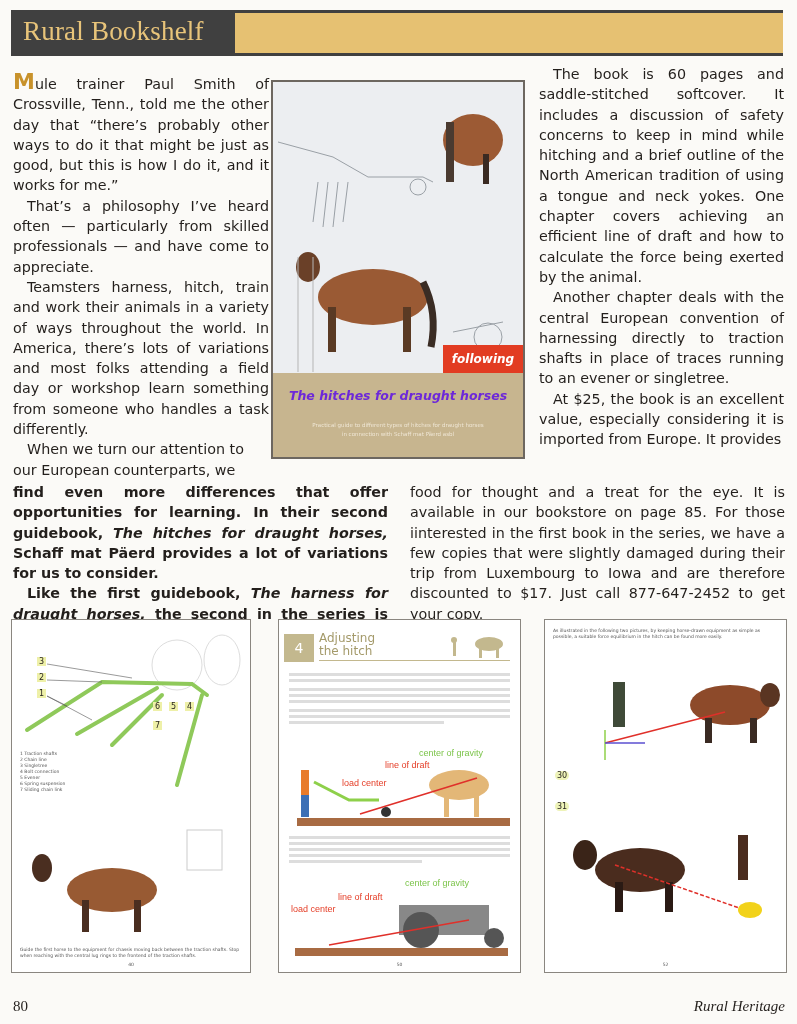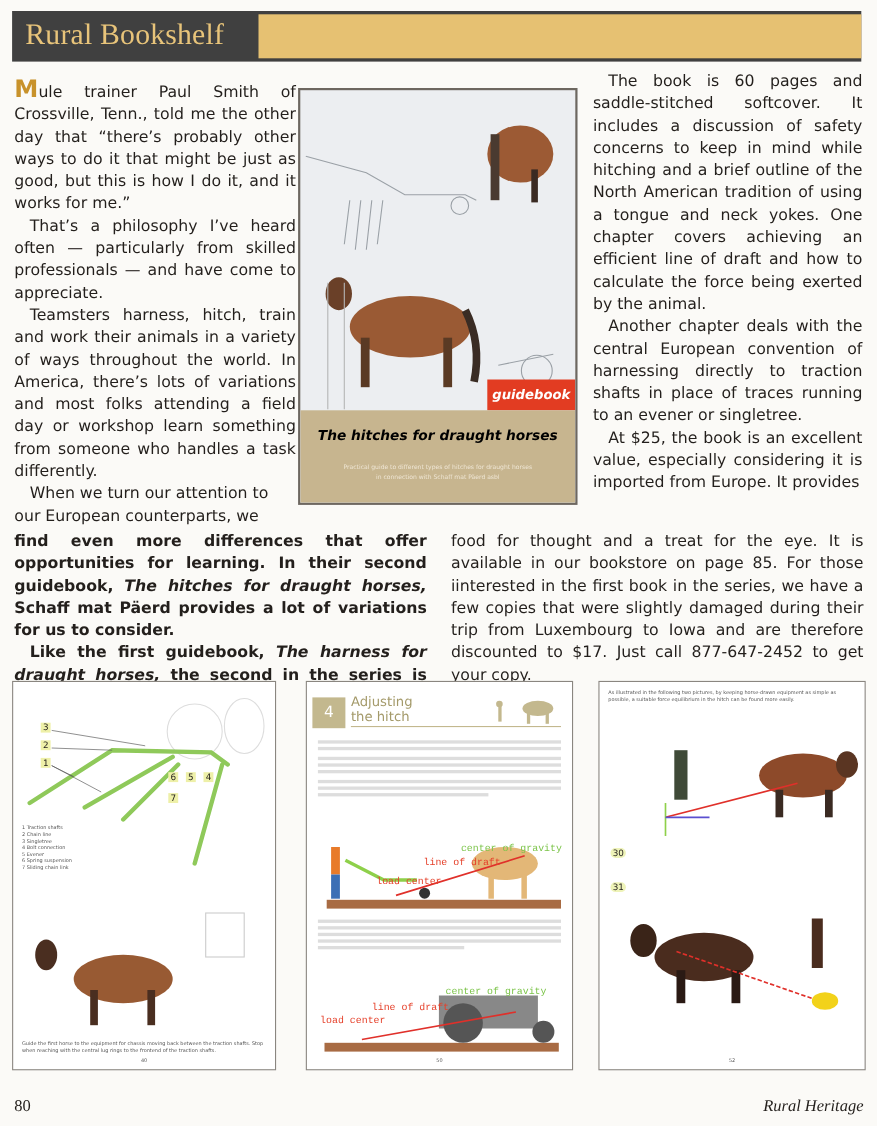--- a/index.html
+++ b/index.html
@@ -19,31 +19,31 @@
   .wide1 { left:13px; top:477px; width:375px;font-weight:bold; }
   .wide2 { left:410px; top:477px; width:375px; }
   .it { font-style:italic; }
 
   .cover { position:absolute; left:271px; top:80px; width:254px; height:379px; background:#eceef1;
            border:2px solid #6d6760; box-sizing:border-box; overflow:hidden; }
   .cover .band { position:absolute; left:0; right:0; bottom:0; height:84px; background:#c7b58f; }
   .cover .gb { position:absolute; right:0; bottom:84px; width:80px; height:28px; background:#e23c22;
                color:#fff; font-weight:bold; font-style:italic; font-size:12px; line-height:28px; text-align:center; }
   .cover .gb b { font-size:22px; font-style:normal; vertical-align:middle; }
-  .cover .ctitle { position:absolute; left:0; right:0; bottom:54px; text-align:center; color:#000000;
+  .cover .ctitle { position:absolute; left:0; right:0; bottom:54px; text-align:center; color:#6d28d9;
                    font-style:italic; font-weight:bold; font-size:12.5px; }
   .cover .csub { position:absolute; left:0; right:0; bottom:18px; text-align:center; color:#efe6d4;
                  font-size:5.5px; line-height:9px; }
 
   .spread { position:absolute; top:619px; height:354px; background:#fff; border:1.5px solid #8a8680; box-sizing:border-box; overflow:hidden; }
   .s1 { left:11px; width:240px; }
   .s2 { left:278px; width:243px; }
   .s3 { left:544px; width:243px; }
   .tiny { font-size:4.5px; color:#555; line-height:6px; }
-  .lbl { position:absolute; font-size:9px; font-family:Liberation Mono, monospace;margin-top:19px; }
+  .lbl { position:absolute; font-size:9px; font-family:Liberation Sans, sans-serif; }
   .numtag { position:absolute; background:#eef0a8; font-size:8px; padding:0 2px; }
 
   .pageno { position:absolute; left:13px; top:998px; font-family:"Liberation Serif", serif; font-size:15px; }
   .mag { position:absolute; right:12px; top:998px; font-family:"Liberation Serif", serif; font-style:italic; font-size:15px; }
 </style>
 </head>
 <body>
 
 <div class="header">
   <div class="gold"></div>
@@ -74,21 +74,21 @@
     <ellipse cx="200" cy="58" rx="30" ry="26" fill="#9c5a34"></ellipse>
     <rect x="173" y="40" width="8" height="60" fill="#4a3a30"></rect>
     <rect x="210" y="72" width="6" height="30" fill="#3a2a22"></rect>
     <ellipse cx="100" cy="215" rx="55" ry="28" fill="#9a5a34"></ellipse>
     <ellipse cx="35" cy="185" rx="12" ry="15" fill="#6a4028"></ellipse>
     <rect x="55" y="225" width="8" height="45" fill="#5a3a24"></rect>
       <rect x="130" y="225" width="8" height="45" fill="#5a3a24"></rect>
     <path d="M150 200 Q165 230 158 265" stroke="#3a2c24" stroke-width="7" fill="none"></path>
     <path d="M25 175 L25 290 M40 175 L40 290" stroke="#b5b5b5" fill="none"></path>
   </svg>
-  <div class="gb"><span>guidebook</span> <b>2</b></div>
+  <div class="gb"><span>following</span> <b>2</b></div>
   <div class="band"></div>
   <div class="ctitle">The hitches for draught horses</div>
   <div class="csub">
       <div>Practical guide to different types of hitches for draught horses</div>
       <div>in connection with Schaff mat Päerd asbl</div>
     </div>
 </div>
 
 <div class="col c3">
   <p>The book is 60 pages and saddle-stitched softcover. It includes a discussion of safety concerns to keep in mind while hitching and a brief outline of the North American tradition of using a tongue and neck yokes. One chapter covers achieving an efficient line of draft and how to calculate the force being exerted by the animal.</p>

